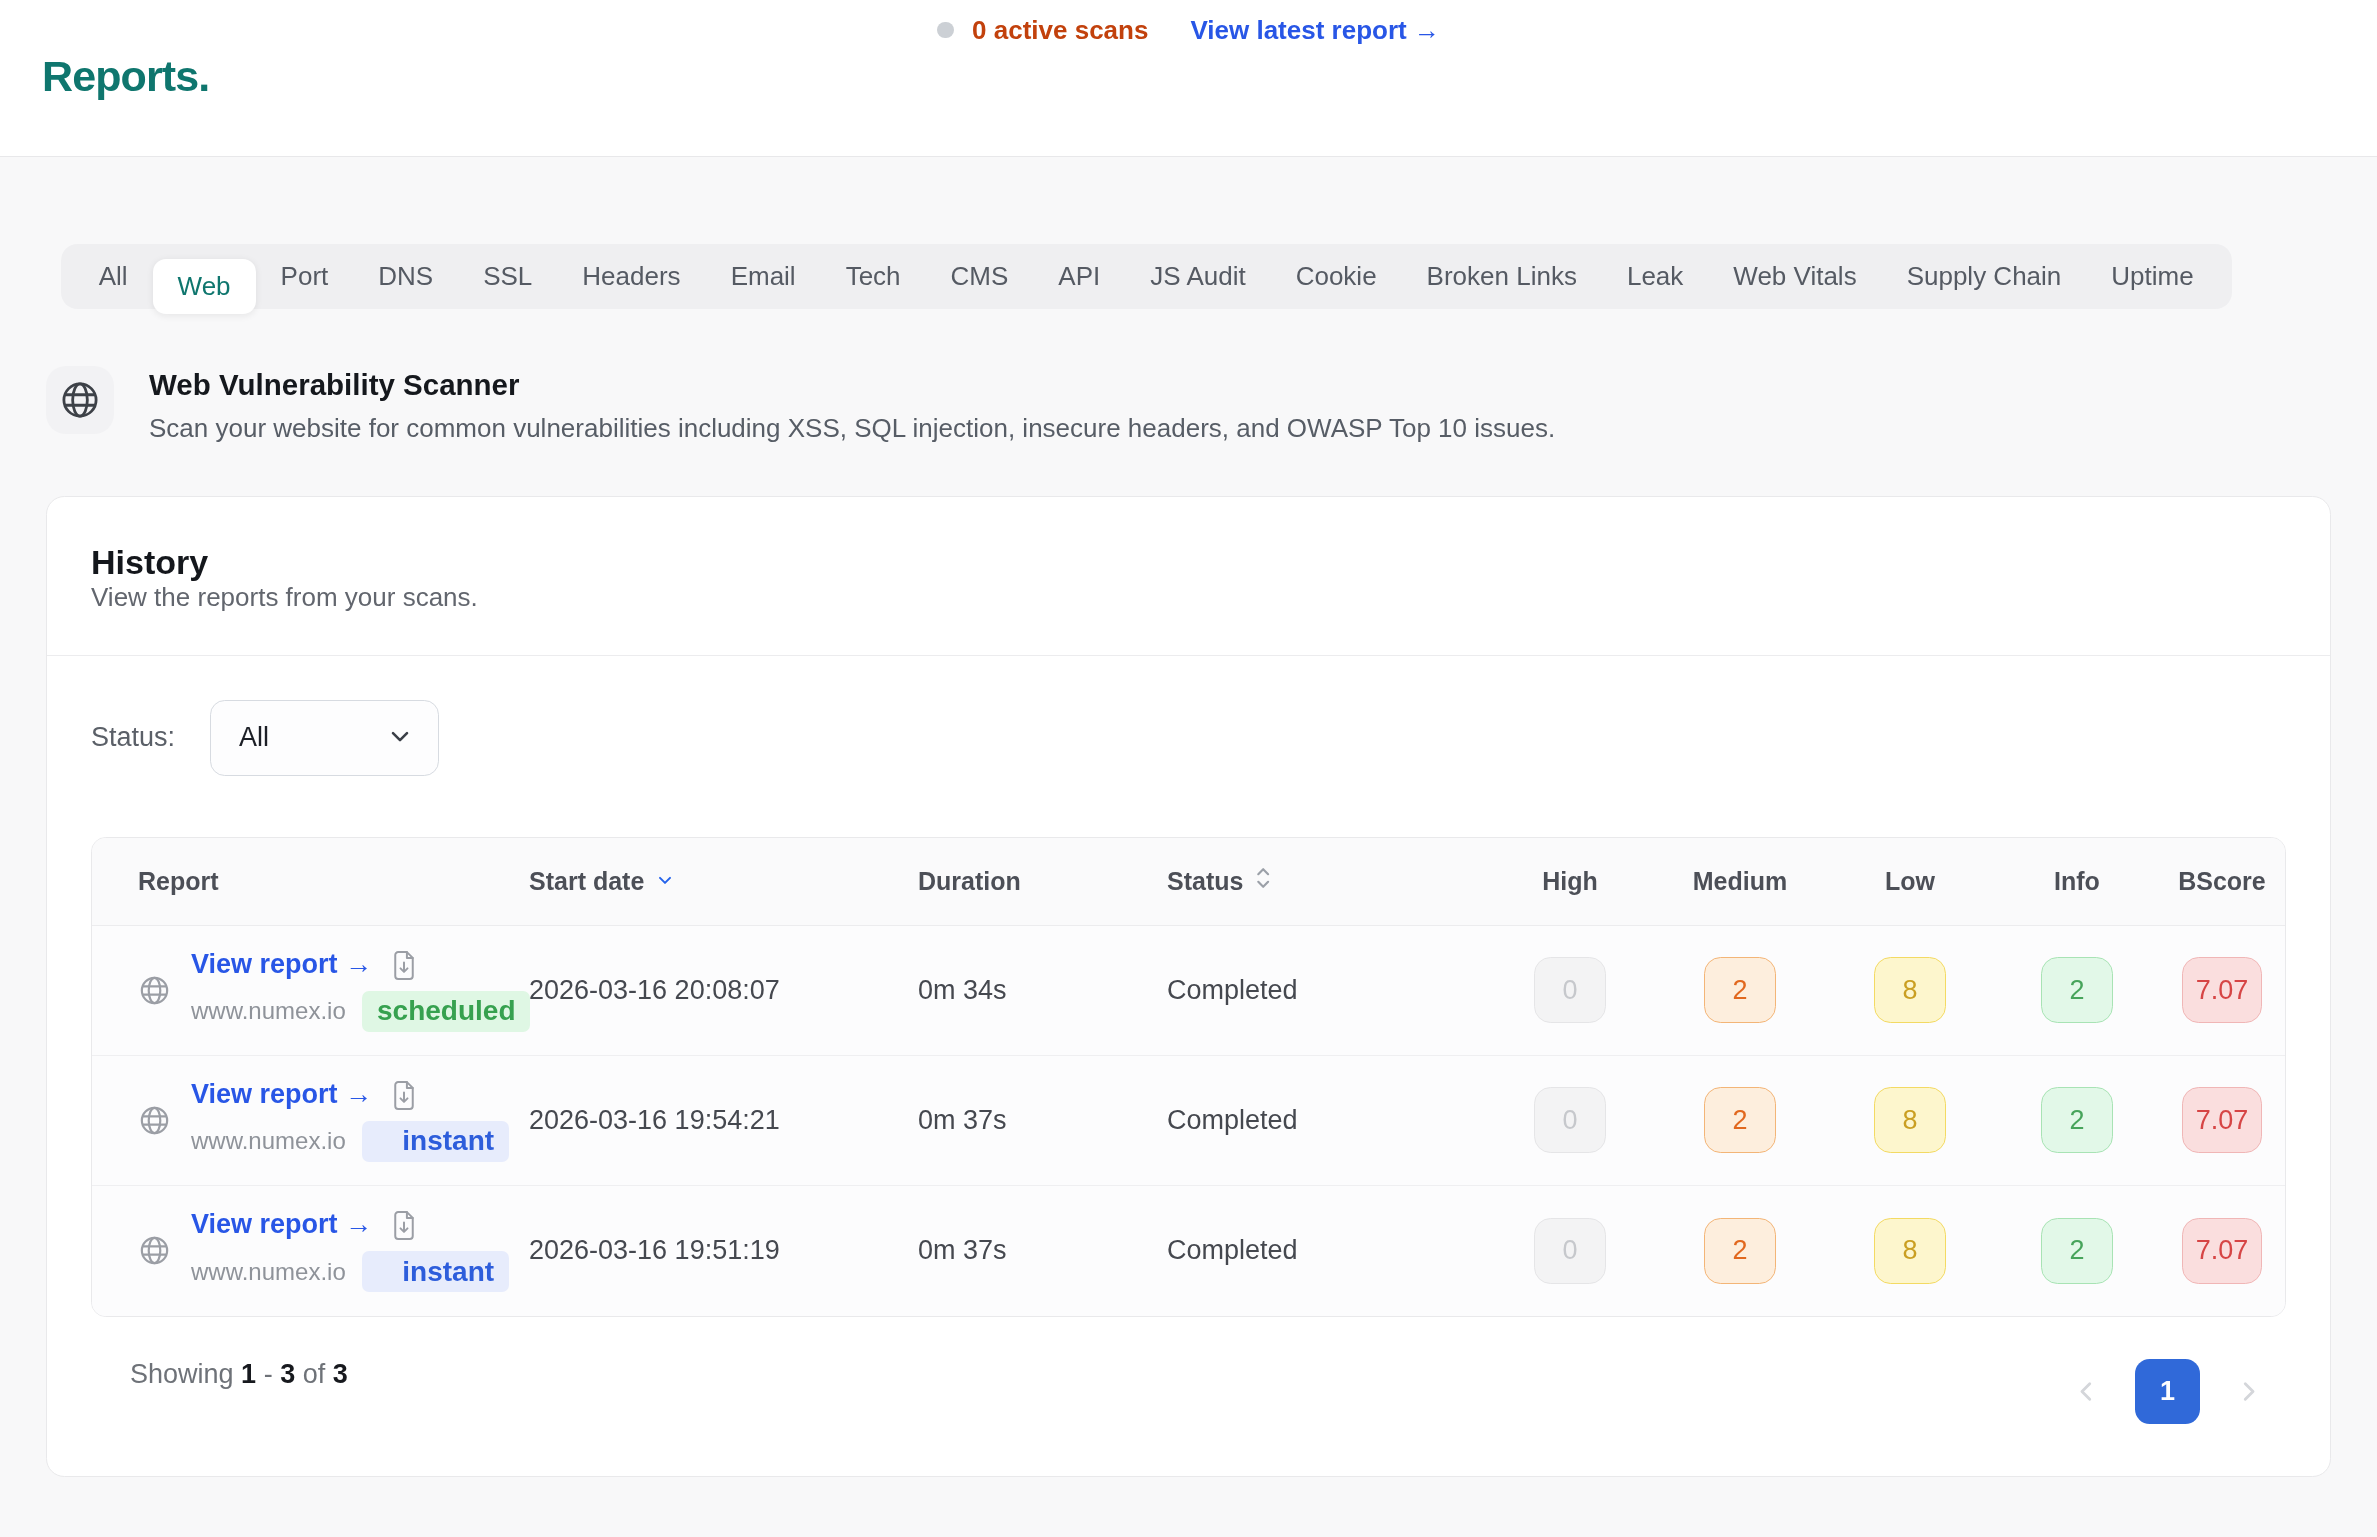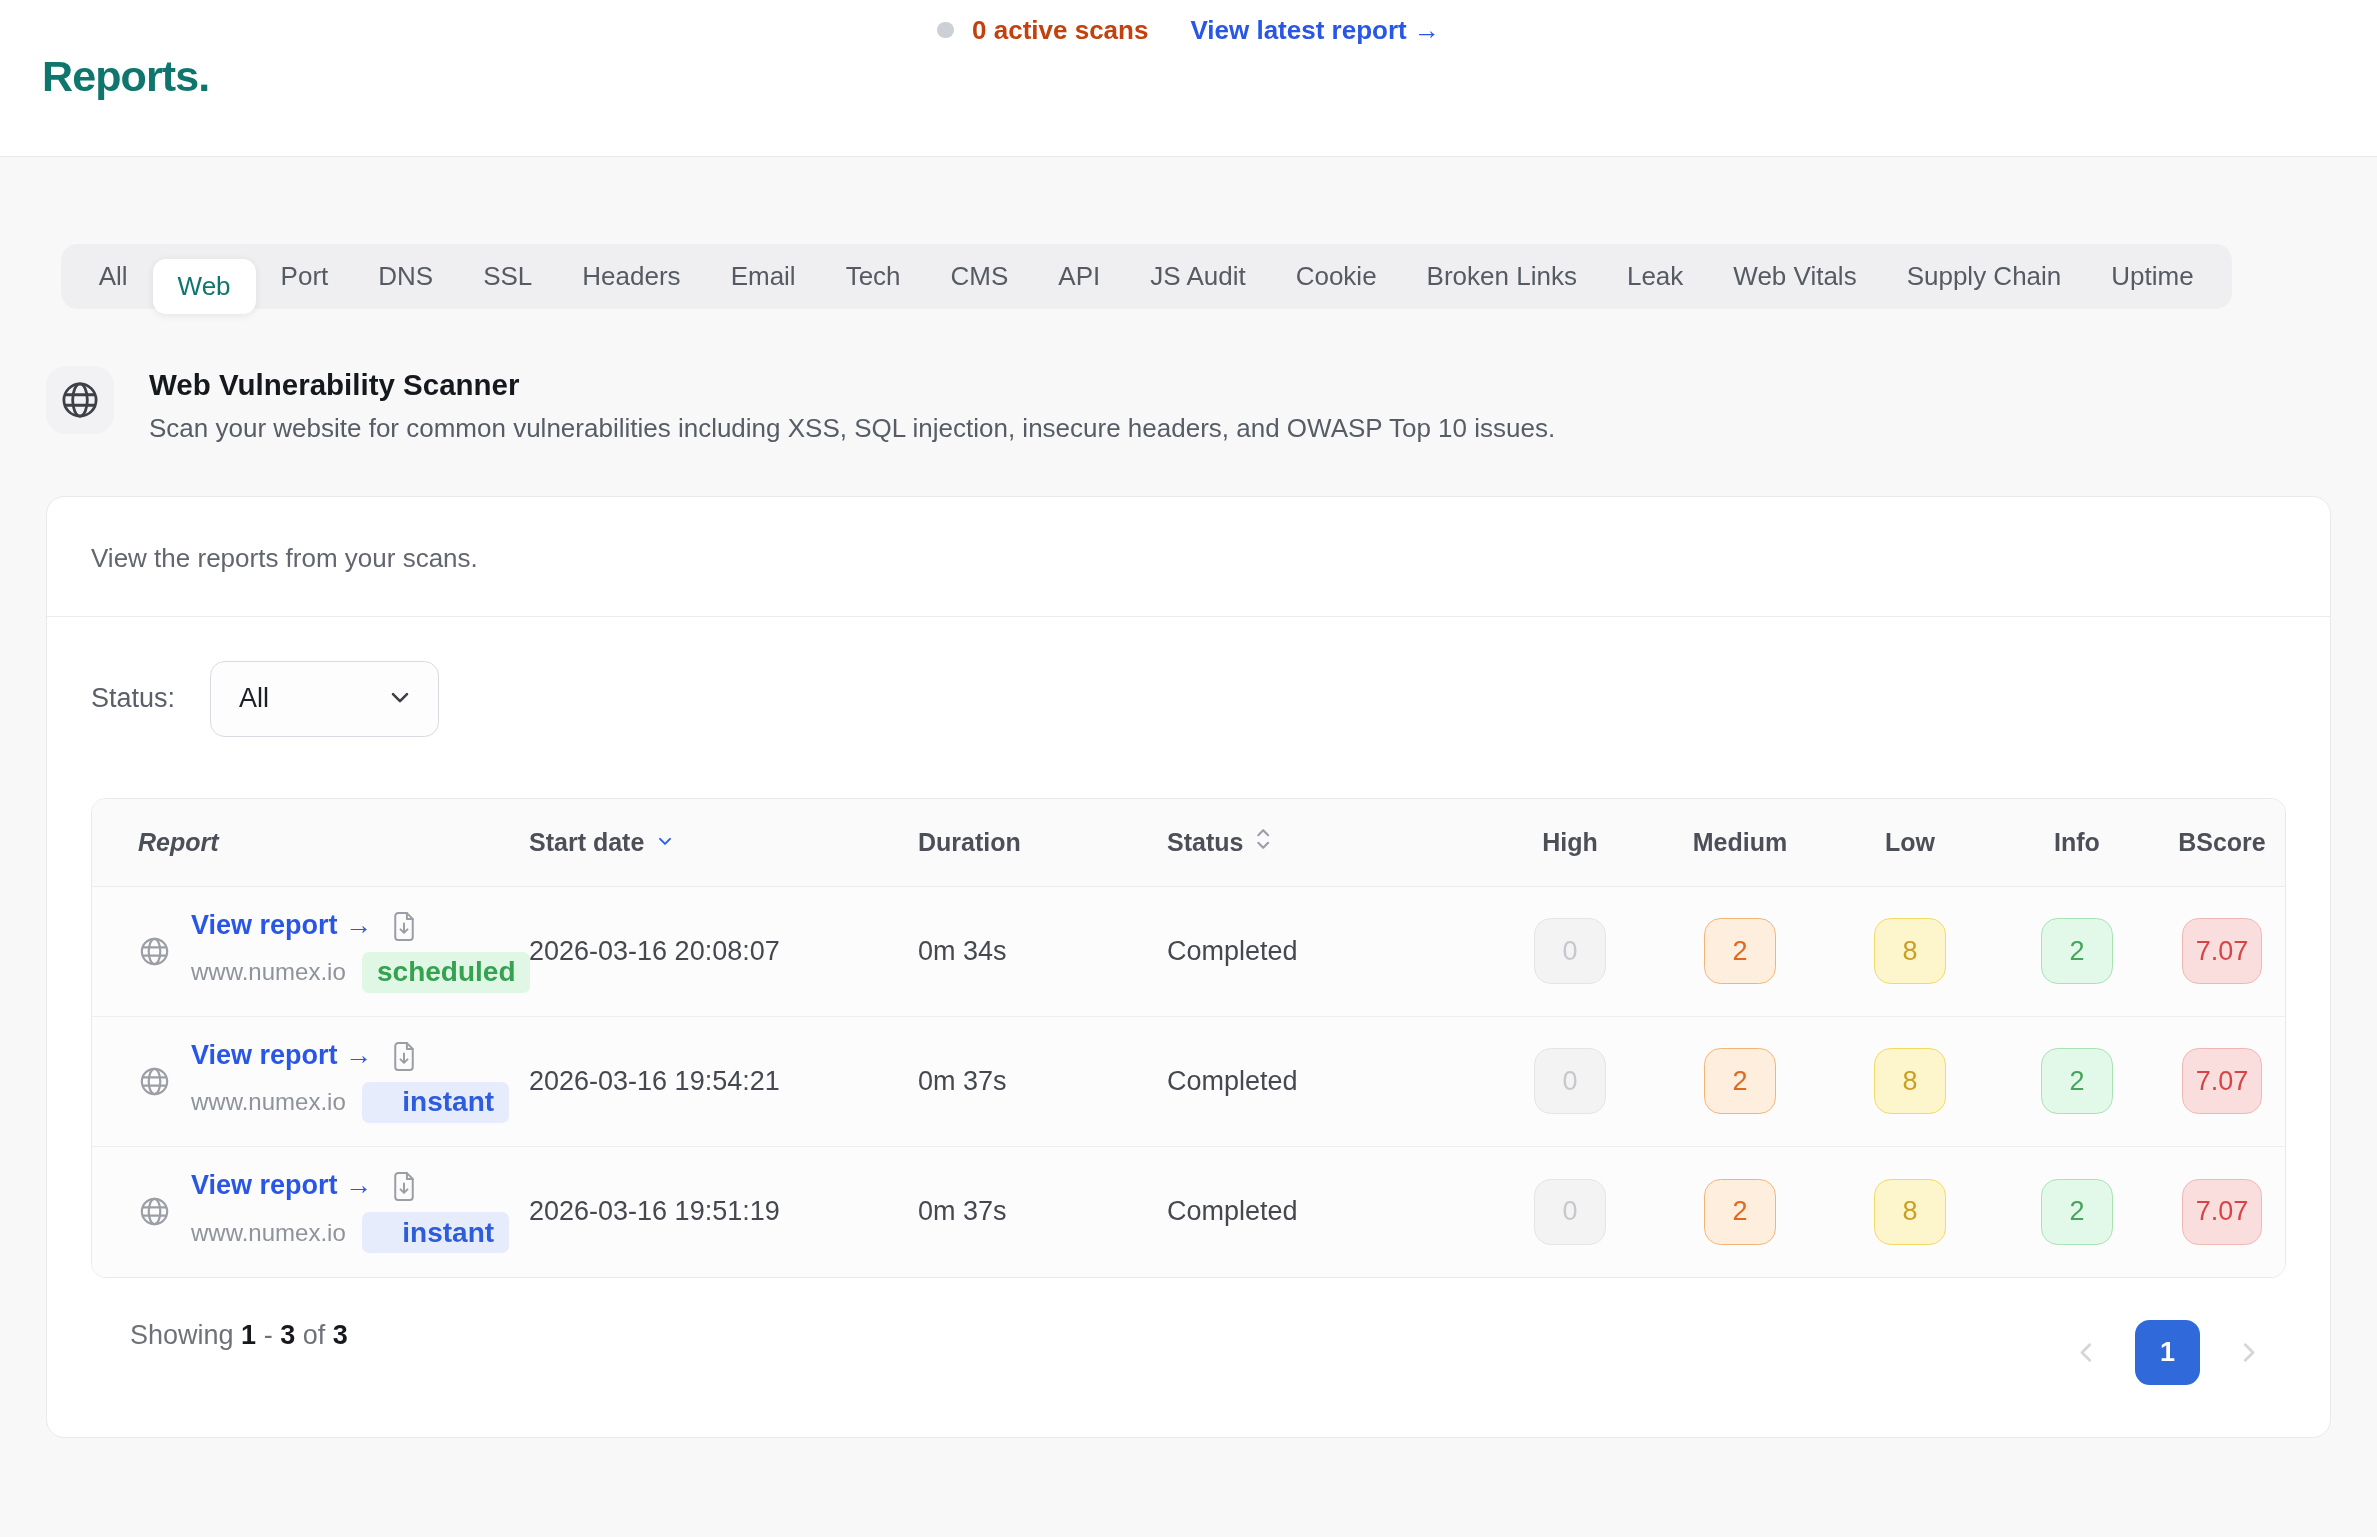--- a/index.html
+++ b/index.html
@@ -107,21 +107,21 @@
   }
   .thead {
     display: grid;
     grid-template-columns: 437px 389px 249px 318px 170px 170px 170px 164px 1fr;
     align-items: center;
     height: 88px;
     background: #fafafb;
     border-bottom: 1.8px solid #ececee;
   }
   .th { font-size: 25px; font-weight: 600; color: #4c4f57; display: flex; align-items: center; gap: 11px; }
-  .th:first-child { padding-left: 46px; font-style: italic; }
+  .th:first-child { padding-left: 46px; }
   .th.center { justify-content: center; }
   .sort-down { color: #2563eb; }
   .sort-both { color: #9ba0a8; }
 
   .trow {
     display: grid;
     grid-template-columns: 437px 389px 249px 318px 170px 170px 170px 164px 1fr;
     align-items: center;
     height: 130px;
     background: #fcfcfd;
@@ -225,20 +225,21 @@
     </div>
     <div>
       <div class="scanner-title">Web Vulnerability Scanner</div>
       <div class="scanner-desc">Scan your website for common vulnerabilities including XSS, SQL injection, insecure headers, and OWASP Top 10 issues.</div>
     </div>
   </section>
 
   
   <section class="card">
     <div class="card-header">
+      <div class="card-title">History</div>
       <div class="card-subtitle">View the reports from your scans.</div>
     </div>
 
     <div class="card-body">
 
       <div class="status-filter">
         <span class="status-label">Status:</span>
         <div class="status-select">
           <span class="status-select-value">All</span>
           <span class="chev">

